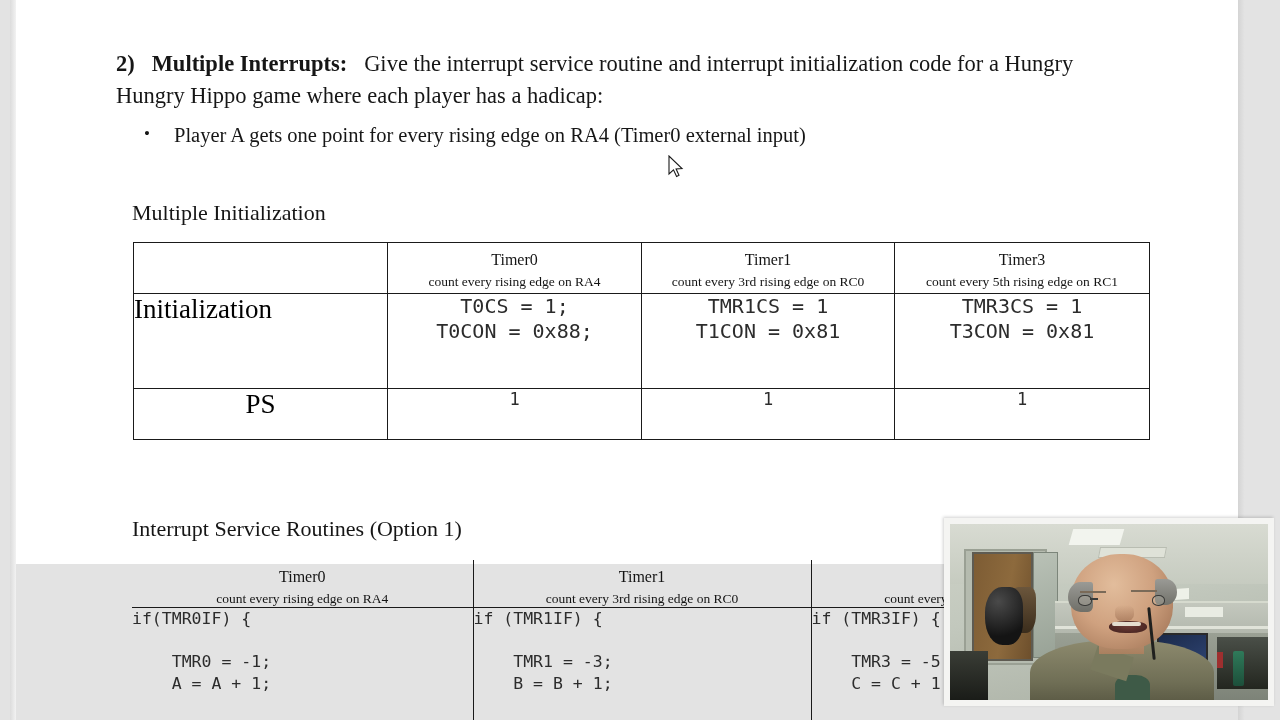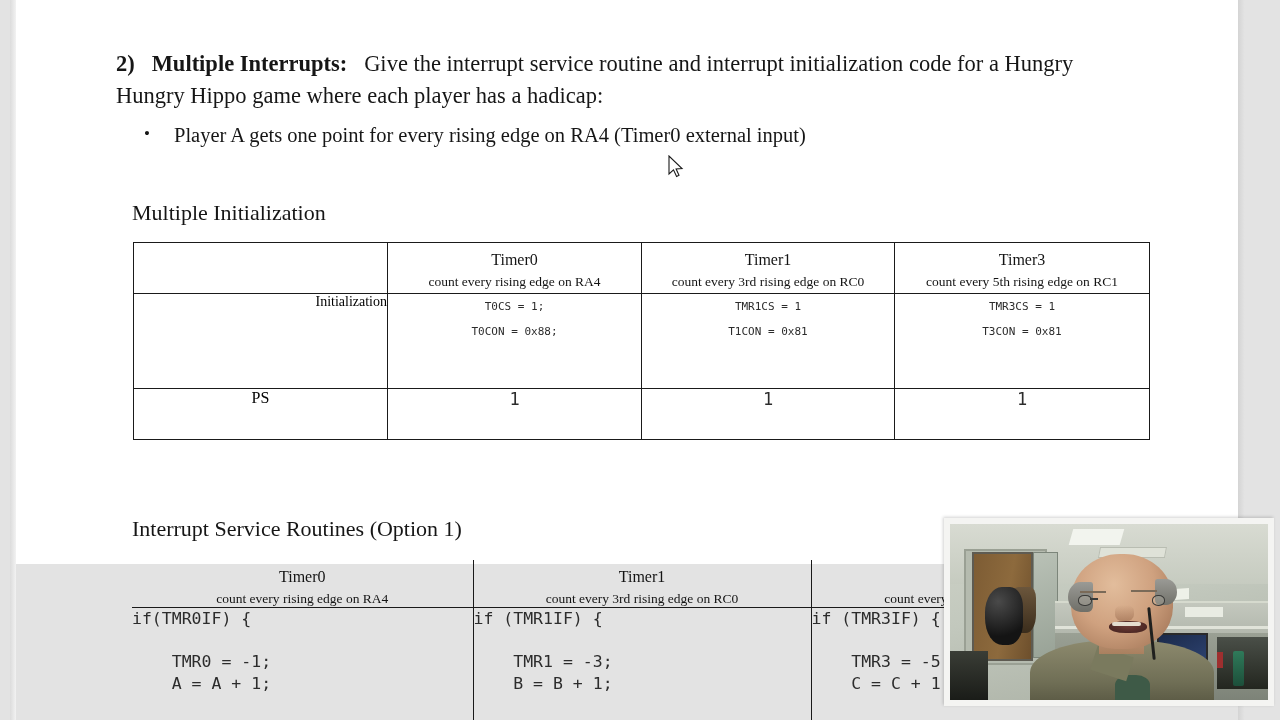--- a/index.html
+++ b/index.html
@@ -121,37 +121,37 @@
     padding-top: 4px;
   }
   .hdr-sub {
     font-size: 13.5px;
     line-height: 17px;
     color: #141414;
   }
 
   .row-init-label {
     height: 94px;
-    text-align: right;
-    font-size: 14px;
+    text-align: left;
+    font-size: 27px;
     padding-top: 14px;
   }
   .code-cell {
     text-align: center;
     font-family: "DejaVu Sans Mono", monospace;
-    font-size: 11px;
+    font-size: 20px;
     line-height: 25px;
     color: #2c2c2c;
     padding-top: 16px;
     white-space: pre;
   }
   .row-ps-label {
     height: 50px;
     text-align: center;
-    font-size: 16px;
+    font-size: 27px;
     padding-top: 12px;
   }
   .ps-val {
     text-align: center;
     font-size: 17px;
     padding-top: 14px;
     font-family: "DejaVu Sans Mono", monospace;
     color: #2c2c2c;
   }
 

